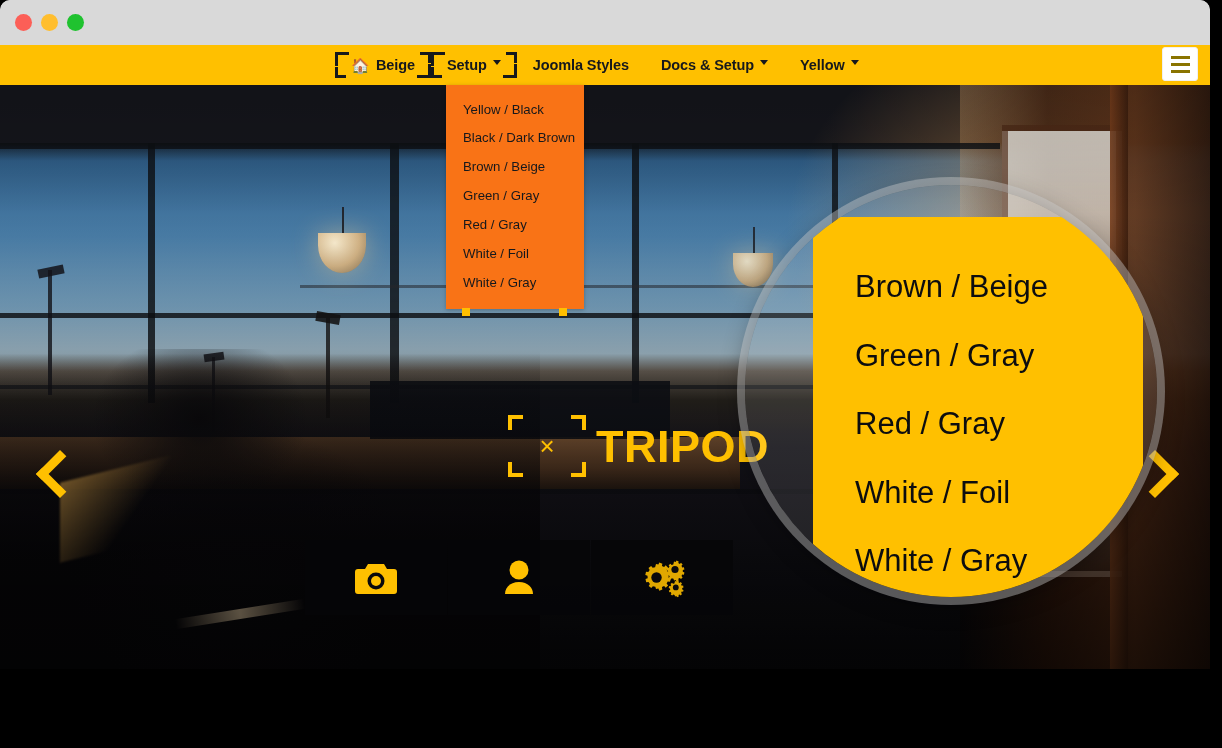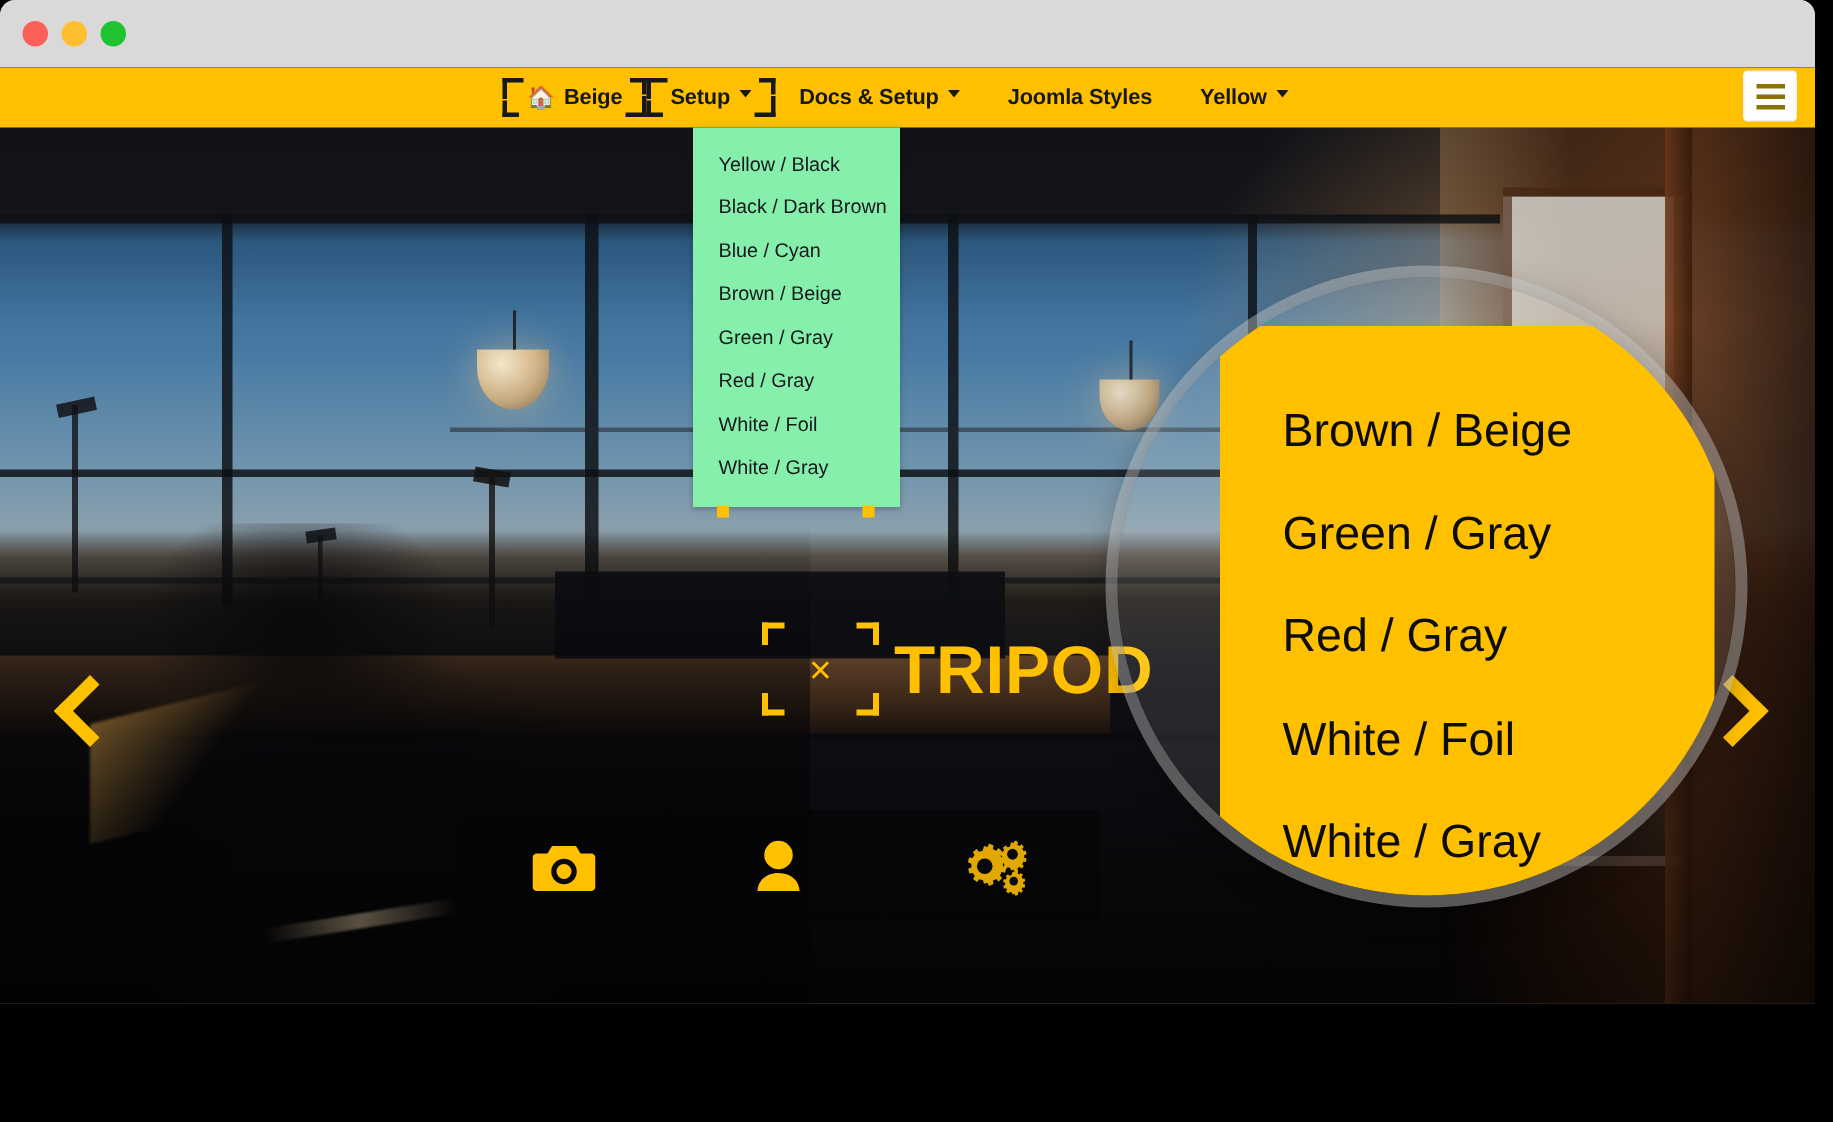--- a/index.html
+++ b/index.html
@@ -144,23 +144,23 @@
   }
   #nav-toggle span {
     display: block;
     width: 19px; height: 3px;
     background: #8a7400;
   }
 
   
   #colors-dropdown {
     position: absolute;
-    left: 462px; top: 40px;
+    left: 446px; top: 40px;
     width: 138px;
-    background: #86efac;
+    background: #f97316;
     padding: 10px 0 12px 0;
     z-index: 50;
     box-shadow: 0 1px 4px rgba(0,0,0,0.25);
   }
   #colors-dropdown .dd-item {
     display: block;
     padding: 7.5px 0 7.5px 17px;
     font-size: 13.2px;
     color: #16181c;
     white-space: nowrap;
@@ -531,45 +531,44 @@
         </div>
 
         <div class="nav-item bracketed">
           <span class="brk tr"></span>
             <span class="brk bl"></span>
           <span>Setup</span>
           <span class="caret"></span>
         </div>
 
         <div class="nav-item">
+          <span>Joomla Styles</span>
+        </div>
+
+        <div class="nav-item">
           <span>Docs &amp; Setup</span>
           <span class="caret"></span>
-        </div>
-
-        <div class="nav-item">
-          <span>Joomla Styles</span>
         </div>
 
         <div class="nav-item">
           <span>Yellow</span>
           <span class="caret"></span>
         </div>
       </div>
 
       <div id="nav-toggle">
         <span></span>
           <span></span>
           <span></span>
       </div>
     </div>
 
     <div id="colors-dropdown">
       <span class="dd-item">Yellow / Black</span>
       <span class="dd-item">Black / Dark Brown</span>
-      <span class="dd-item">Blue / Cyan</span>
       <span class="dd-item">Brown / Beige</span>
       <span class="dd-item">Green / Gray</span>
       <span class="dd-item">Red / Gray</span>
       <span class="dd-item">White / Foil</span>
       <span class="dd-item">White / Gray</span>
       <span class="dd-tab t1"></span>
       <span class="dd-tab t2"></span>
     </div>
 
   </div>

